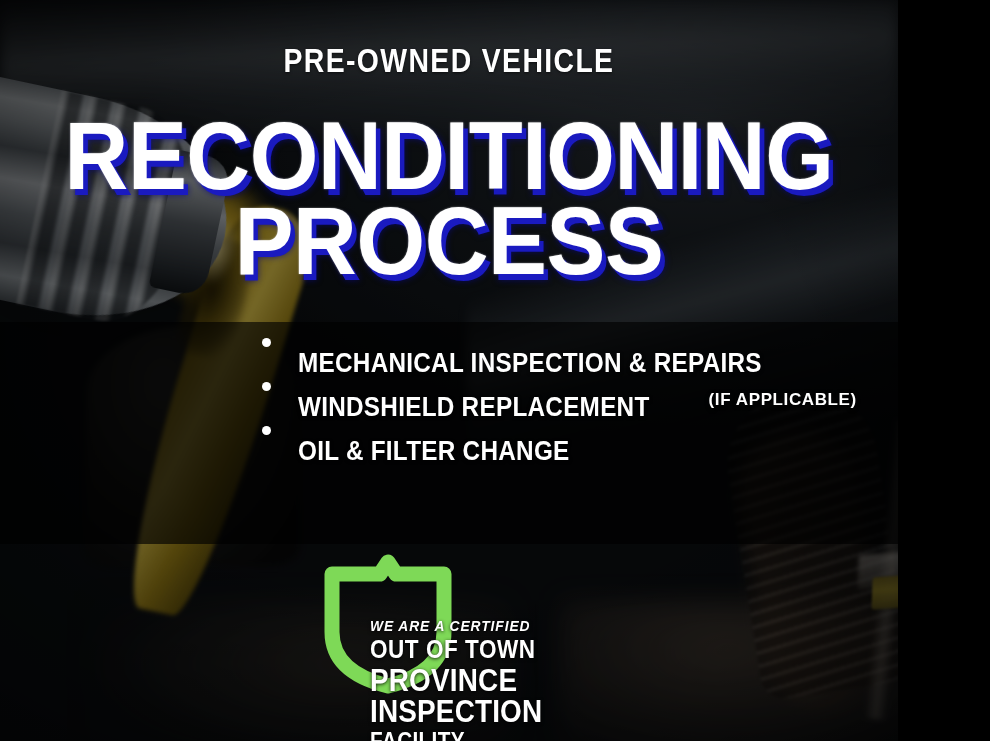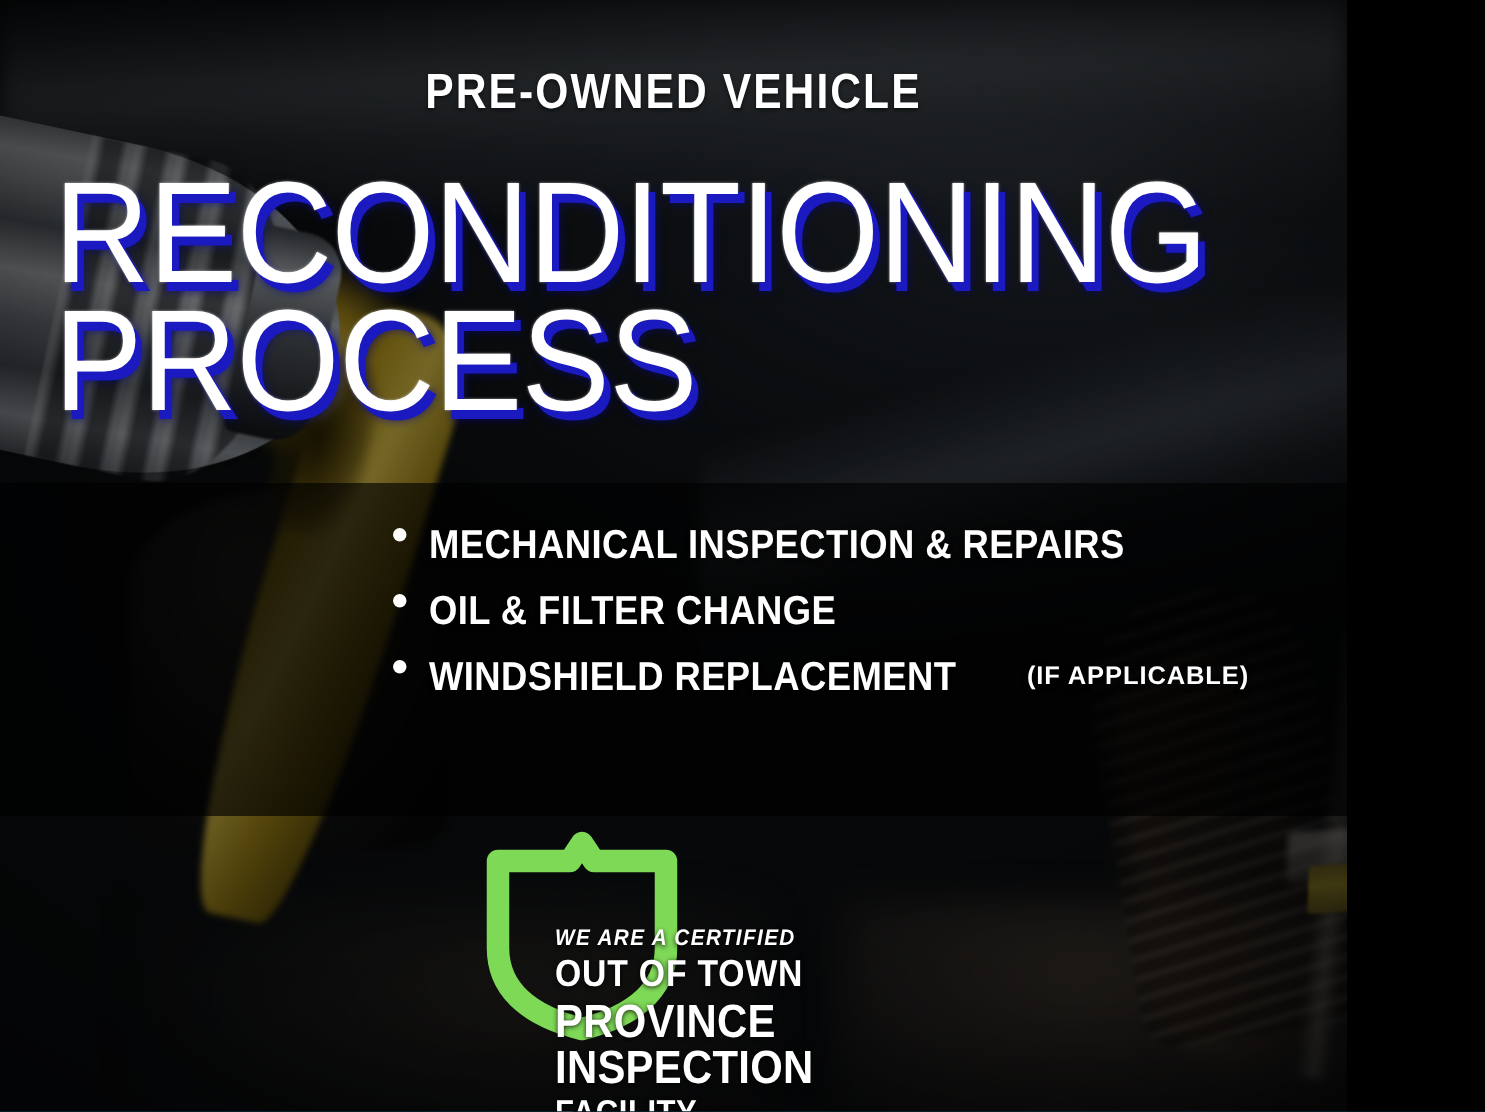--- a/index.html
+++ b/index.html
@@ -188,23 +188,23 @@
     font-size: 33px;
     font-weight: bold;
     letter-spacing: 1.6px;
     line-height: 1;
     transform: scaleX(0.86);
     text-shadow: 0 1px 3px rgba(0,0,0,.6);
   }
 
   .title {
     position:absolute; left:0; right:0; top: 93px;
-    text-align:left;
+    text-align:center;
     color:#ffffff;
-    font-weight: normal;
+    font-weight: bold;
     line-height: 0.88;
     letter-spacing: -0.5px;
   }
   .title-line {
     display:block;
     font-size: 96px;
     transform: scaleX(0.92);
     text-shadow:
        5px 6px 0 #1a1ac0,
        5px 6px 7px rgba(10,10,120,0.75),
@@ -213,28 +213,29 @@
   .title-line-2 { font-size: 96px; }
 
   
   .bullets {
     position:absolute; left: 262px; top: 345px;
     list-style: none;
     margin:0; padding:0;
   }
   .bullet-item {
     display:flex;
-    align-items: center;
+    align-items: flex-start;
     color:#ffffff;
     font-size: 27px;
     font-weight: bold;
     letter-spacing: 0.3px;
     margin-bottom: 8px;
     line-height: 1.34;
     text-shadow: 0 1px 4px rgba(0,0,0,.75);
+    gap: 12px;
   }
   .bullet-dot {
     width: 9px; height: 9px;
     background: #fff;
     border-radius: 50%;
     flex: 0 0 9px;
     margin-right: 15px;
     position: relative;
     top: -7px;
   }
@@ -330,26 +331,26 @@
       <span class="title-line title-line-2">PROCESS</span>
     </h1>
 
     <ul class="bullets">
       <li class="bullet-item">
         <span class="bullet-dot"></span>
         <span class="bullet-text">MECHANICAL INSPECTION &amp; REPAIRS</span>
       </li>
       <li class="bullet-item">
         <span class="bullet-dot"></span>
-        <span class="bullet-text">OIL &amp; FILTER CHANGE</span>
+        <span class="bullet-text">WINDSHIELD REPLACEMENT</span>
+        <span class="bullet-note">(IF APPLICABLE)</span>
       </li>
       <li class="bullet-item">
         <span class="bullet-dot"></span>
-        <span class="bullet-text">WINDSHIELD REPLACEMENT</span>
-        <span class="bullet-note">(IF APPLICABLE)</span>
+        <span class="bullet-text">OIL &amp; FILTER CHANGE</span>
       </li>
     </ul>
 
     <div class="badge">
       <svg class="shield-svg" viewBox="0 0 124 132">
         <path d="M62 4 L70 16 L118 16 L118 74 C118 104 94 120 62 128 C30 120 6 104 6 74 L6 16 L54 16 Z" fill="none" stroke="#7ed957" stroke-width="15" stroke-linejoin="round"></path>
       </svg>
       <div class="badge-text">
         <div class="badge-l1">WE ARE A CERTIFIED</div>
         <div class="badge-l2">OUT OF TOWN</div>

